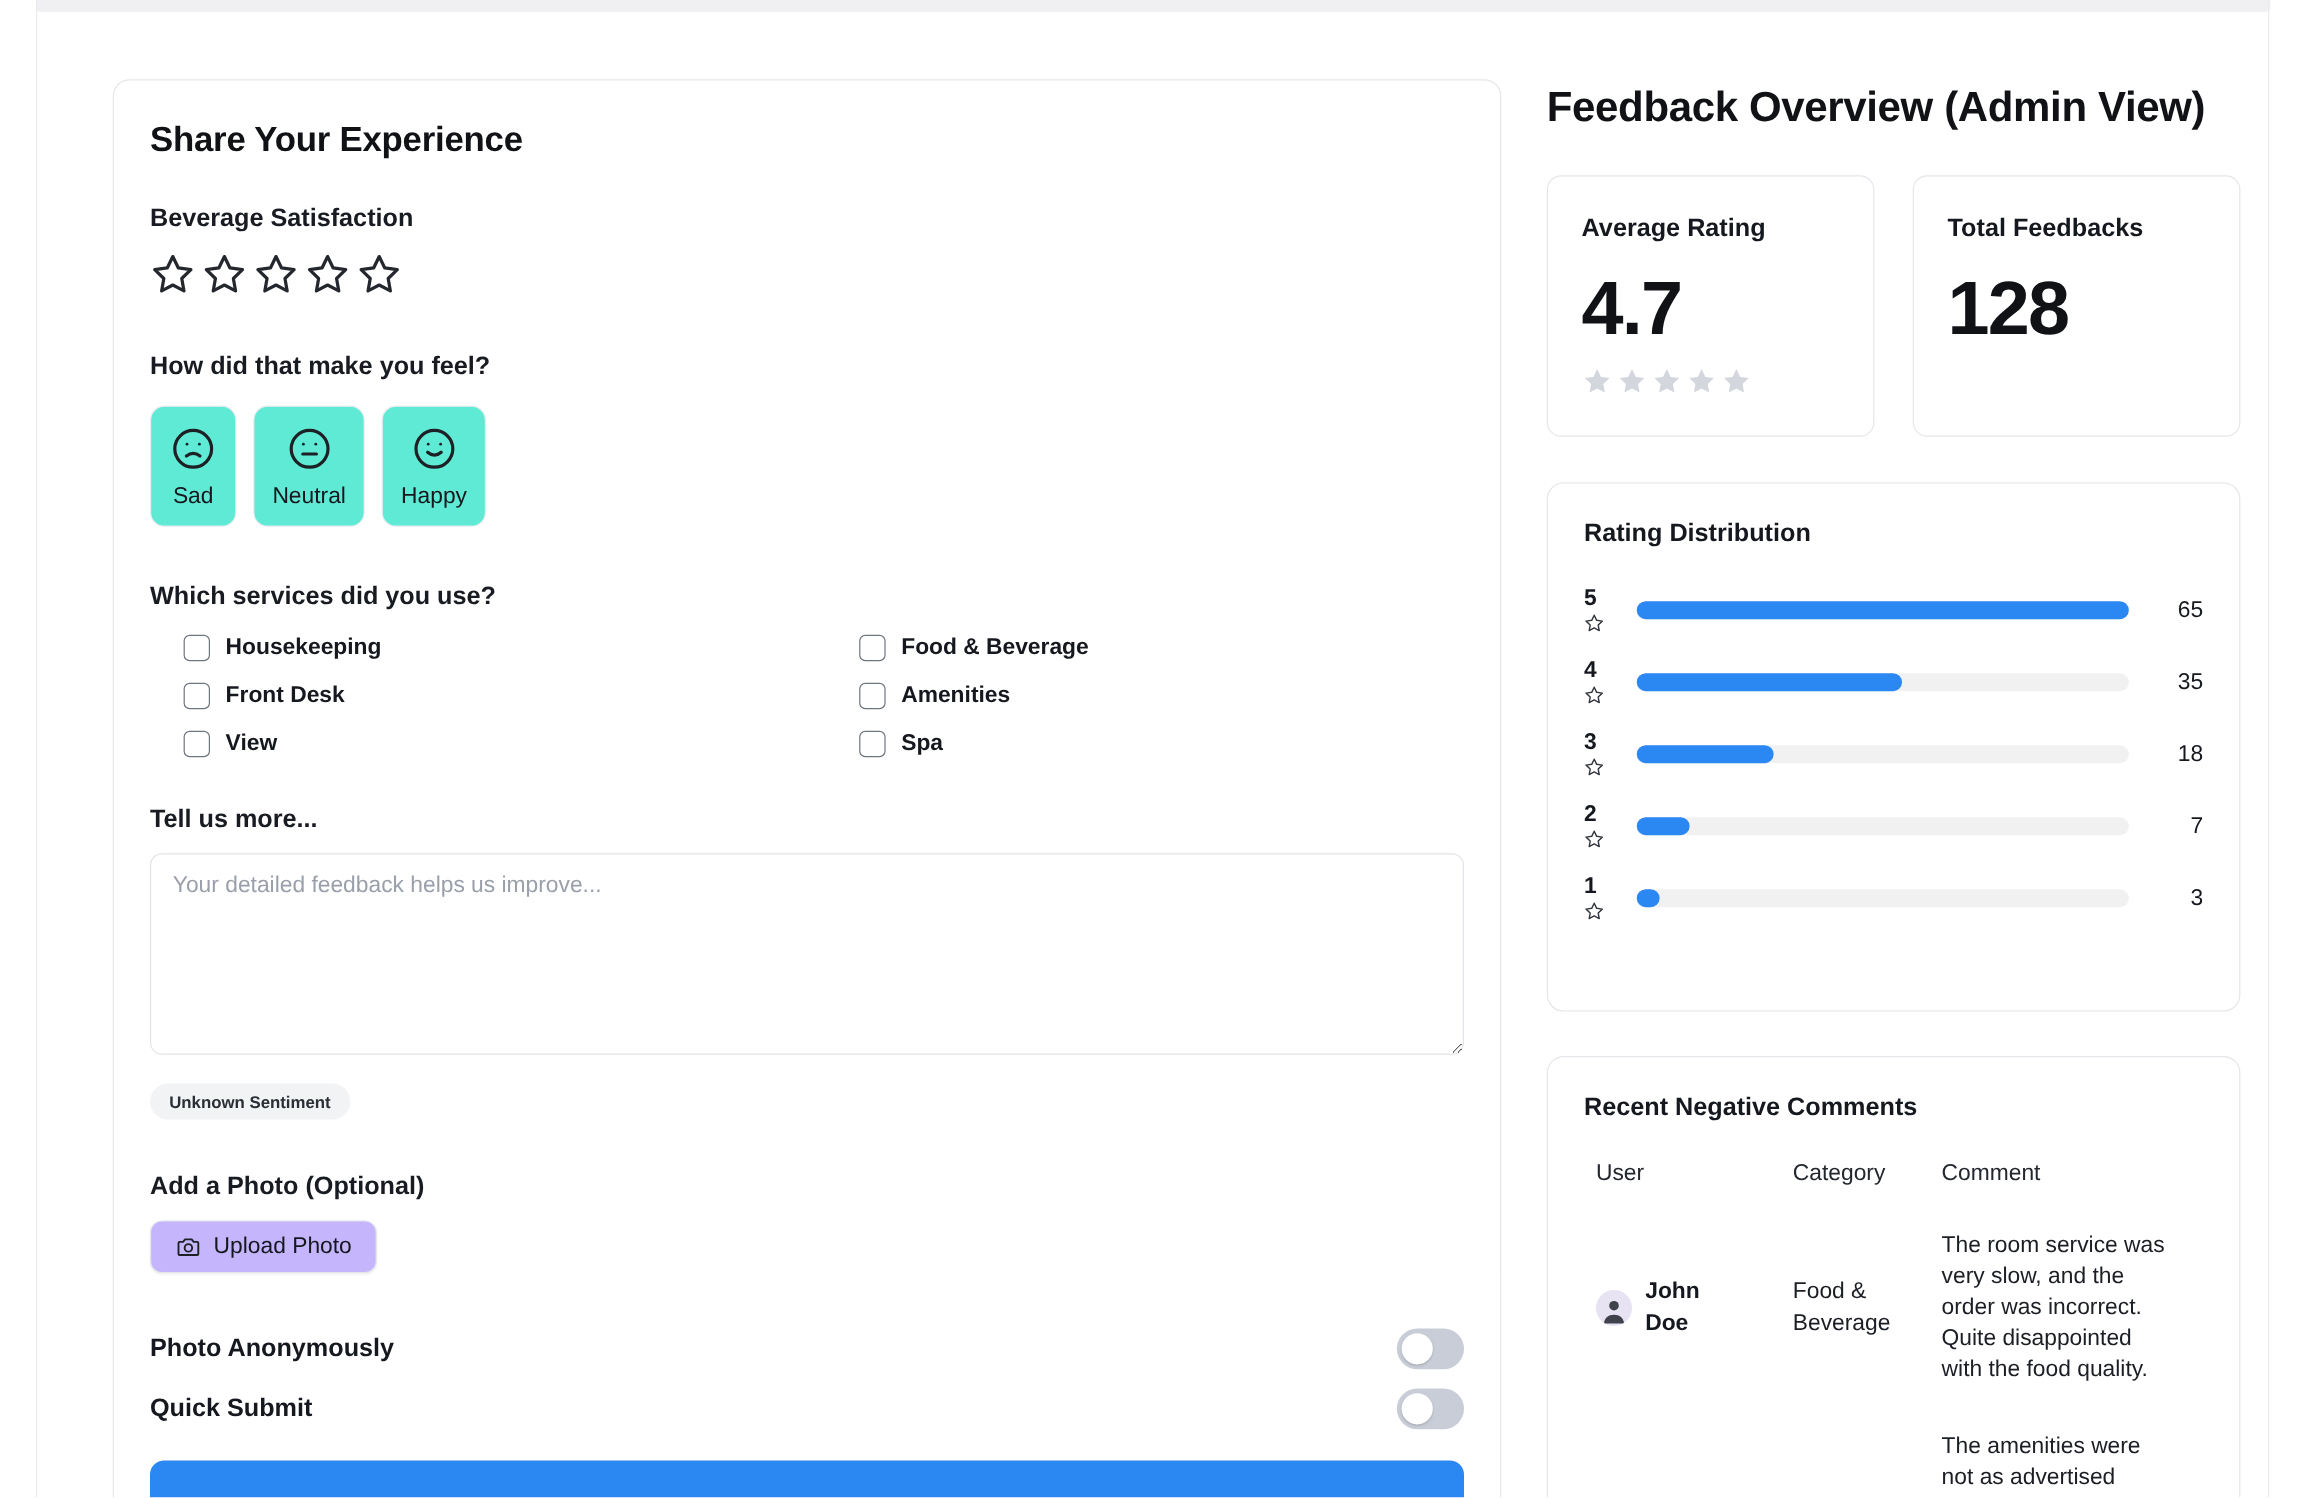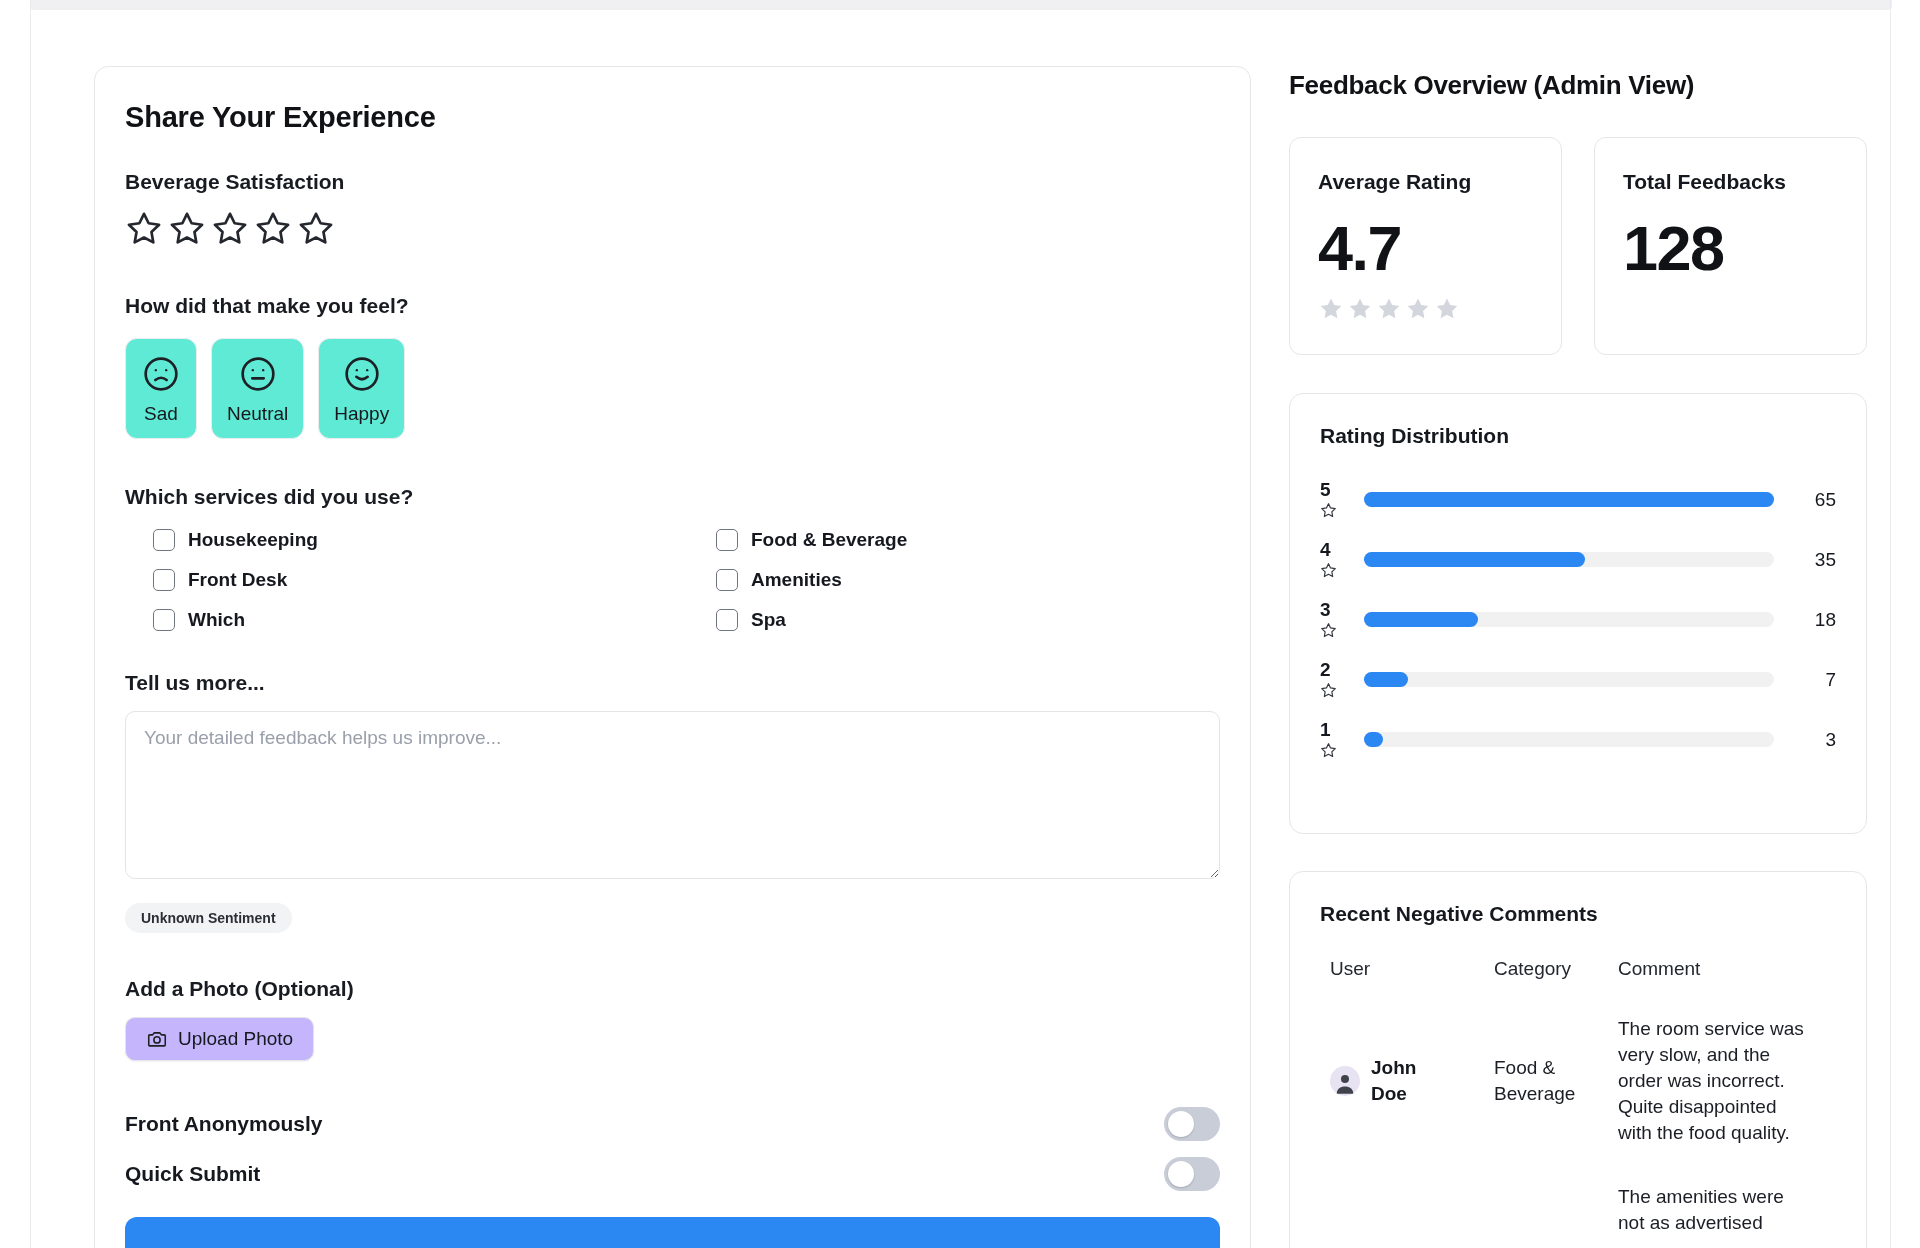--- a/index.html
+++ b/index.html
@@ -54,21 +54,21 @@
   .toggle-label { font-size:21px; font-weight:600; }
   .toggle { width:56px; height:34px; border-radius:17px; background:#c8cdd7; position:relative; cursor:pointer; flex:none; }
   .toggle .knob { position:absolute; left:4px; top:4px; width:26px; height:26px; border-radius:50%;
                   background:#fff; box-shadow:0 1px 2px rgba(0,0,0,.18); }
 
   .submit-btn { margin-top:26px; width:100%; height:64px; background:var(--accent,#2b87f2);
                 border:none; border-radius:12px; cursor:pointer; }
 
   
   .admin { position:absolute; left:1289px; top:0; width:578px; }
-  .admin-title { font-size:26px; font-weight:700; margin:70px 0 0; letter-spacing:-.3px; color:#101216; }
+  .admin-title { font-size:35px; font-weight:700; margin:70px 0 0; letter-spacing:-.3px; color:#101216; }
 
   .stats-row { margin-top:36px; display:grid; grid-template-columns:1fr 1fr; gap:32px; }
   .stat-card { border:1px solid #e4e6ea; border-radius:12px; background:#fff; padding:32px 28px; height:218px; }
   .stat-label { font-size:21px; font-weight:600; color:#15181e; }
   .stat-value { font-size:63px; font-weight:700; margin-top:18px; letter-spacing:-1.5px; color:#101216; }
   .stat-stars { margin-top:12px; display:flex; gap:3px; color:#d3d6dc; }
   .stat-stars svg { width:26px; height:26px; }
 
   .dist-card { margin-top:38px; border:1px solid #e4e6ea; border-radius:14px; padding:30px; height:441px; background:#fff; }
   .dist-title { font-size:21px; font-weight:700; color:#15181e; }
@@ -180,21 +180,21 @@
         <label class="checkbox-item">
        <span class="checkbox-box"></span>
        <span class="checkbox-text">Front Desk</span>
      </label>
         <label class="checkbox-item">
        <span class="checkbox-box"></span>
        <span class="checkbox-text">Amenities</span>
      </label>
         <label class="checkbox-item">
        <span class="checkbox-box"></span>
-       <span class="checkbox-text">Which</span>
+       <span class="checkbox-text">View</span>
      </label>
         <label class="checkbox-item">
        <span class="checkbox-box"></span>
        <span class="checkbox-text">Spa</span>
      </label>
       </div>
 
     <div class="section-label label-details">Tell us more...</div>
     <textarea class="details-input" placeholder="Your detailed feedback helps us improve..." style=""></textarea>
 
@@ -203,21 +203,21 @@
     <div class="section-label label-photo">Add a Photo (Optional)</div>
     <button class="upload-btn">
       <svg viewBox="0 0 24 24" fill="none" stroke="currentColor" stroke-width="1.7" stroke-linejoin="round">
         <path d="M4 7.5h3.2L9 5.3h6l1.8 2.2H20a1 1 0 0 1 1 1v10a1 1 0 0 1-1 1H4a1 1 0 0 1-1-1v-10a1 1 0 0 1 1-1z"></path>
         <circle cx="12" cy="13" r="3.4"></circle>
       </svg>
       <span>Upload Photo</span>
     </button>
 
     <div class="toggle-row first">
-      <span class="toggle-label">Front Anonymously</span>
+      <span class="toggle-label">Photo Anonymously</span>
       <span class="toggle">
           <span class="knob"></span>
         </span>
     </div>
     <div class="toggle-row second">
       <span class="toggle-label">Quick Submit</span>
       <span class="toggle">
           <span class="knob"></span>
         </span>
     </div>

